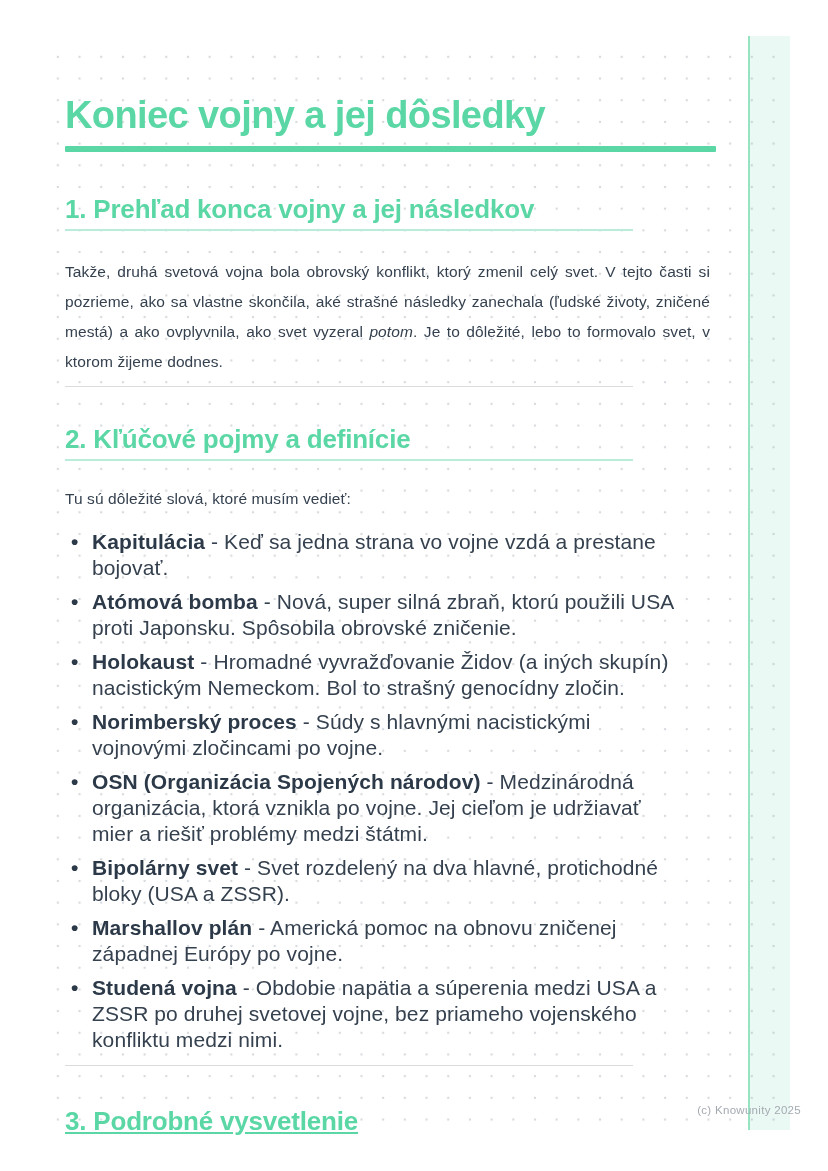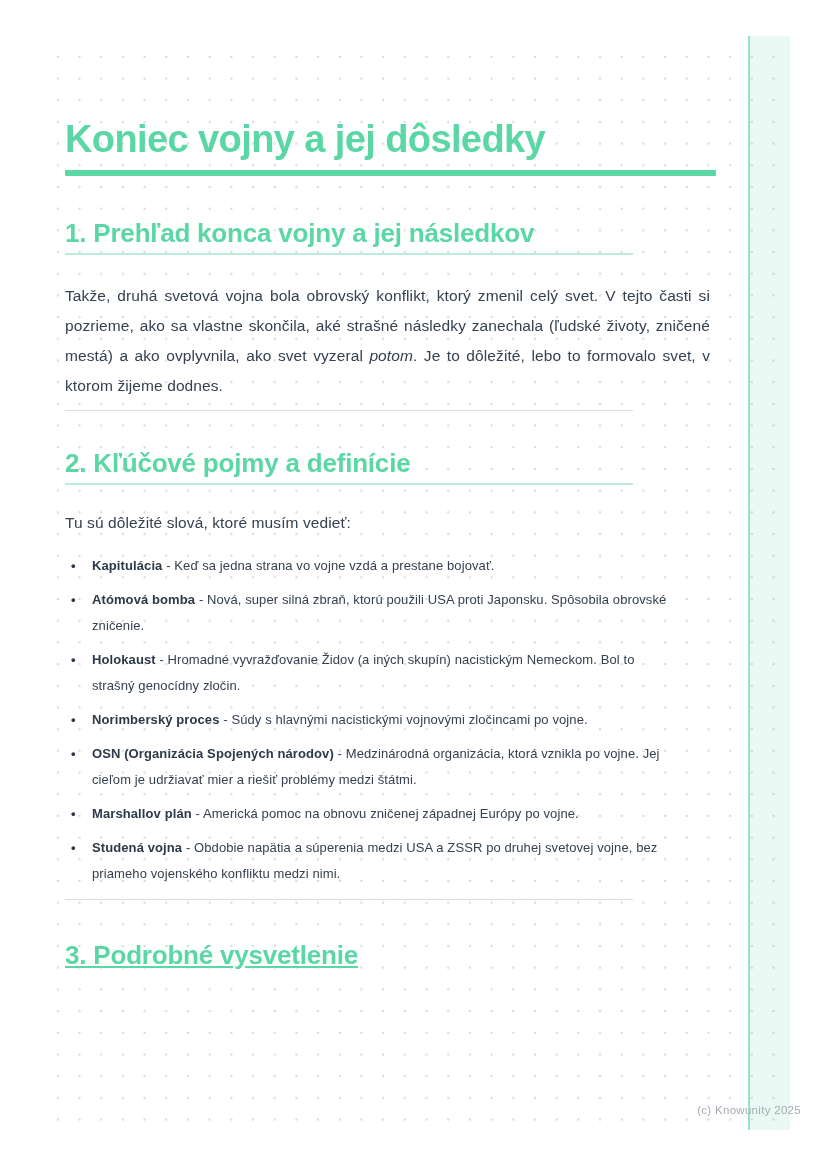--- a/index.html
+++ b/index.html
@@ -25,21 +25,21 @@
     z-index:1;pointer-events:none;
   }
   .side-band{
     position:absolute;left:748px;top:36px;width:42px;height:1094px;
     background:rgba(104,212,168,0.13);
     border-left:2px solid #96e3c2;
     z-index:2;
   }
   .content{position:absolute;left:65px;top:0;width:651px;z-index:3;}
   h1.doc-title{
-    margin-top:118px;font-size:38px;line-height:42px;font-weight:700;
+    margin-top:94px;font-size:38px;line-height:42px;font-weight:700;
     letter-spacing:-0.6px;color:var(--accent);
   }
   .title-rule{margin-top:10px;height:6px;width:651px;background:var(--accent);border-radius:1px;}
   .sec-heading{
     font-size:26px;line-height:30px;font-weight:700;color:var(--accent);
     letter-spacing:-0.2px;width:568px;padding-bottom:5px;
     border-bottom:2px solid var(--accent-light);
   }
   .sec-heading.no-rule{border-bottom:none;padding-bottom:0;text-decoration:underline;}
   #heading-1{margin-top:42px;}
@@ -52,21 +52,21 @@
   p.lead-para em{font-style:italic;}
   p.intro-line{margin-top:25px;font-size:15.5px;line-height:26px;letter-spacing:0.1px;}
   hr.divider{
     margin-top:9px;border:none;border-top:1px solid var(--divider);
     width:568px;height:0;
   }
   hr.divider.after-list{margin-top:12px;}
   ul.terms-list{margin-top:17px;list-style:none;width:614px;}
   ul.terms-list li{
     position:relative;padding-left:27px;margin-bottom:8px;
-    font-size:13px;line-height:26px;letter-spacing:0.1px;color:var(--text);
+    font-size:21px;line-height:26px;letter-spacing:0.1px;color:var(--text);
   }
   ul.terms-list li::before{
     content:"\2022";position:absolute;left:6px;top:0;
     font-weight:700;color:var(--text-strong);
   }
   ul.terms-list b{font-weight:700;color:var(--text-strong);}
   .watermark{
     position:absolute;right:27px;top:1104px;z-index:4;
     font-size:11.5px;letter-spacing:0.3px;color:var(--watermark);
   }
@@ -92,20 +92,21 @@
     <section>
       <h2 class="sec-heading" id="heading-2">2. Kľúčové pojmy a definície</h2>
       <p class="intro-line">Tu sú dôležité slová, ktoré musím vedieť:</p>
 
       <ul class="terms-list">
         <li><b>Kapitulácia</b> <span>- Keď sa jedna strana vo vojne vzdá a prestane bojovať.</span></li>
         <li><b>Atómová bomba</b> <span>- Nová, super silná zbraň, ktorú použili USA proti Japonsku. Spôsobila obrovské zničenie.</span></li>
         <li><b>Holokaust</b> <span>- Hromadné vyvražďovanie Židov (a iných skupín) nacistickým Nemeckom. Bol to strašný genocídny zločin.</span></li>
         <li><b>Norimberský proces</b> <span>- Súdy s hlavnými nacistickými vojnovými zločincami po vojne.</span></li>
         <li><b>OSN (Organizácia Spojených národov)</b> <span>- Medzinárodná organizácia, ktorá vznikla po vojne. Jej cieľom je udržiavať mier a riešiť problémy medzi štátmi.</span></li>
+        <li><b>Bipolárny svet</b> <span>- Svet rozdelený na dva hlavné, protichodné bloky (USA a ZSSR).</span></li>
         <li><b>Marshallov plán</b> <span>- Americká pomoc na obnovu zničenej západnej Európy po vojne.</span></li>
         <li><b>Studená vojna</b> <span>- Obdobie napätia a súperenia medzi USA a ZSSR po druhej svetovej vojne, bez priameho vojenského konfliktu medzi nimi.</span></li>
       </ul>
 
       <hr class="divider after-list">
     </section>
 
     <section>
       <h2 class="sec-heading no-rule" id="heading-3">3. Podrobné vysvetlenie</h2>
     </section>

